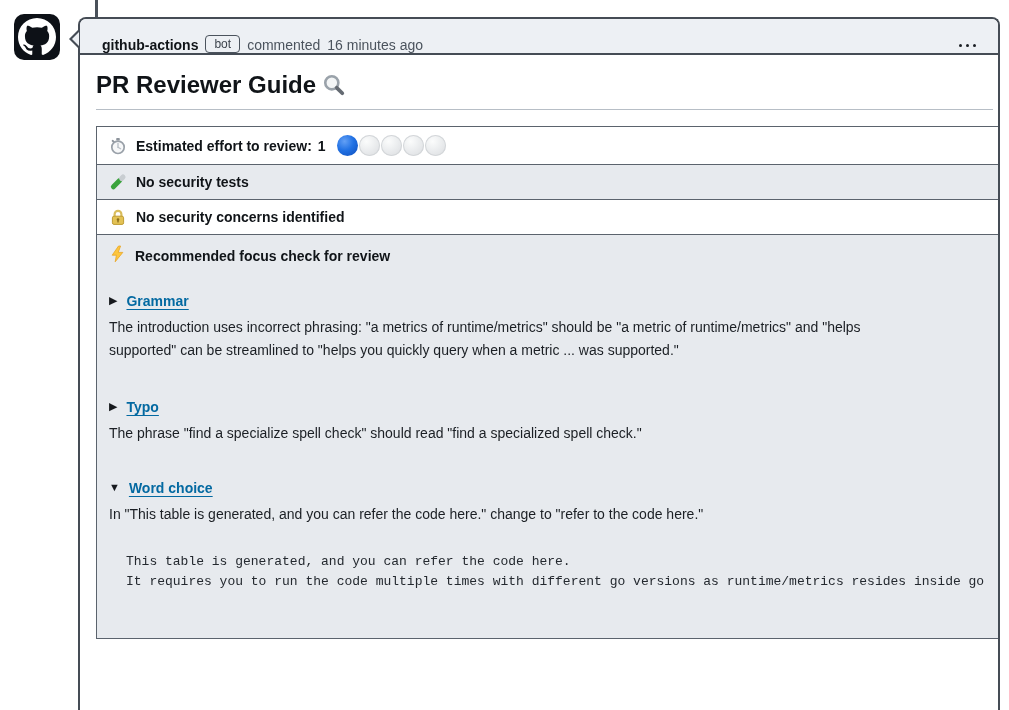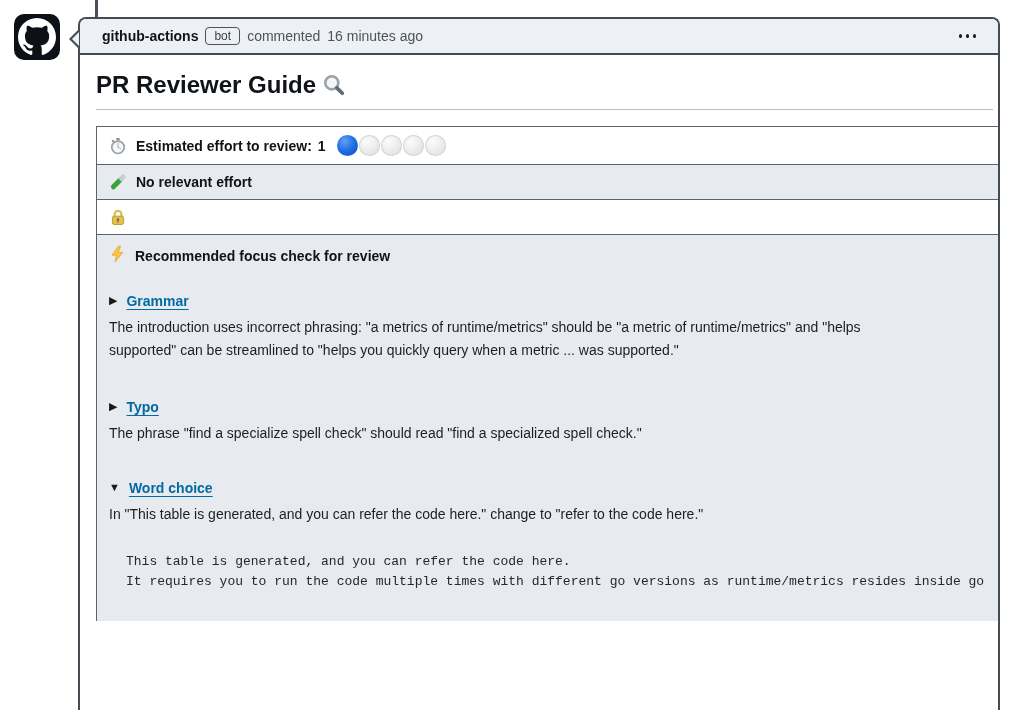--- a/index.html
+++ b/index.html
@@ -13,32 +13,32 @@
             background:#0d1117; border-radius:10px; display:flex; align-items:center; justify-content:center; cursor:pointer; }
 
   
   .comment-box { position:absolute; left:78px; top:17px; width:922px; height:693px;
                  border:2px solid #454c55; border-bottom:none; border-radius:8px 8px 0 0; background:#fff; }
   .caret { position:absolute; left:-11px; top:11px; width:0; height:0;
            border-top:9px solid transparent; border-bottom:9px solid transparent; border-right:9px solid #454c55; }
   .caret:after { content:""; position:absolute; left:3px; top:-7px; width:0; height:0;
            border-top:7px solid transparent; border-bottom:7px solid transparent; border-right:7px solid #edf0f4; }
 
-  .comment-header { display:flex; align-items:center; gap:7px; height:36px; background:#edf0f4;
+  .comment-header { display:flex; align-items:flex-end; gap:7px; height:36px; background:#edf0f4;
                     border-bottom:2px solid #454c55; border-radius:6px 6px 0 0; padding:0 18px 0 22px;
                     font-size:14px; color:#4b535d; }
   .author { font-weight:700; color:#101418; text-decoration:none; cursor:pointer; }
   .bot-badge { font-size:12px; line-height:15px; color:#3c434c; border:1.5px solid #4b535d;
                border-radius:4px; padding:0.5px 8px; }
   .timestamp { color:#4b535d; text-underline-offset:3px; cursor:pointer; }
   .kebab { margin-left:auto; display:flex; gap:3.5px; padding:6px 4px; cursor:pointer; }
   .kebab i { width:3.5px; height:3.5px; border-radius:50%; background:#1b1f24; }
 
   
-  .comment-body { padding:16px 5px 0 16px; overflow:hidden; height:566px; }
+  .comment-body { padding:16px 5px 0 16px; overflow:hidden; height:655px; }
   h2.title { font-size:24px; font-weight:700; color:#101418; padding-bottom:10px;
              border-bottom:1.5px solid #b7bec6; margin-bottom:16px; display:flex; align-items:center; gap:6px; }
   .intro { font-size:14px; margin-bottom:26px; color:#1b1f24; }
 
   table.review { border-collapse:collapse; width:1100px; table-layout:fixed; font-size:14px; }
   table.review td { border:1.5px solid #5b636d; vertical-align:top; }
   td.row-plain { background:#ffffff; }
   td.row-gray  { background:#e7eaee; }
   .cell-line { display:flex; align-items:center; gap:9px; padding:8px 12px; font-weight:700; color:#101418; white-space:nowrap; }
   .cell-line .ico { flex:0 0 auto; display:inline-flex; }
@@ -133,36 +133,37 @@
         <tr>
           <td class="row-gray">
             <div class="cell-line">
               <span class="ico">
                 <svg width="18" height="18" viewBox="0 0 18 18">
                   <line x1="4.4" y1="13.8" x2="13.8" y2="4.4" stroke="#dfe3e6" stroke-width="5" stroke-linecap="round"></line>
                   <line x1="4.4" y1="13.8" x2="10.6" y2="7.6" stroke="#3aa33c" stroke-width="5" stroke-linecap="round"></line>
                   <line x1="12.6" y1="5.4" x2="14" y2="4" stroke="#c8cdd1" stroke-width="5" stroke-linecap="round"></line>
                 </svg>
               </span>
-              <span>No relevant effort</span>
+              <span>No security tests</span>
             </div>
           </td>
         </tr>
 
         <tr>
           <td class="row-plain">
             <div class="cell-line">
               <span class="ico">
                 <svg width="18" height="18" viewBox="0 0 18 18">
                   <path d="M5.6 9V6.2a3.4 3.4 0 0 1 6.8 0V9" fill="none" stroke="#d9bd5d" stroke-width="2.2"></path>
                   <rect x="3.4" y="8.2" width="11.2" height="8.2" rx="1.6" fill="#e3c254" stroke="#bf9c33" stroke-width="1"></rect>
                   <circle cx="9" cy="11.6" r="1.3" fill="#8a6d1c"></circle>
                   <rect x="8.3" y="12.2" width="1.4" height="2.4" rx="0.7" fill="#8a6d1c"></rect>
                 </svg>
               </span>
+              <span>No security concerns identified</span>
             </div>
           </td>
         </tr>
 
         <tr>
           <td class="row-gray focus-cell">
             <div class="focus-head">
               <span class="ico">
                 <svg width="17" height="18" viewBox="0 0 17 18">
                   <polygon points="9.5,1 3.2,10.2 7.4,10.2 6.2,16.8 13.8,7.4 9.2,7.4 11.6,1" fill="#fdc63e" stroke="#e8a524" stroke-width="0.8" stroke-linejoin="round"></polygon>

